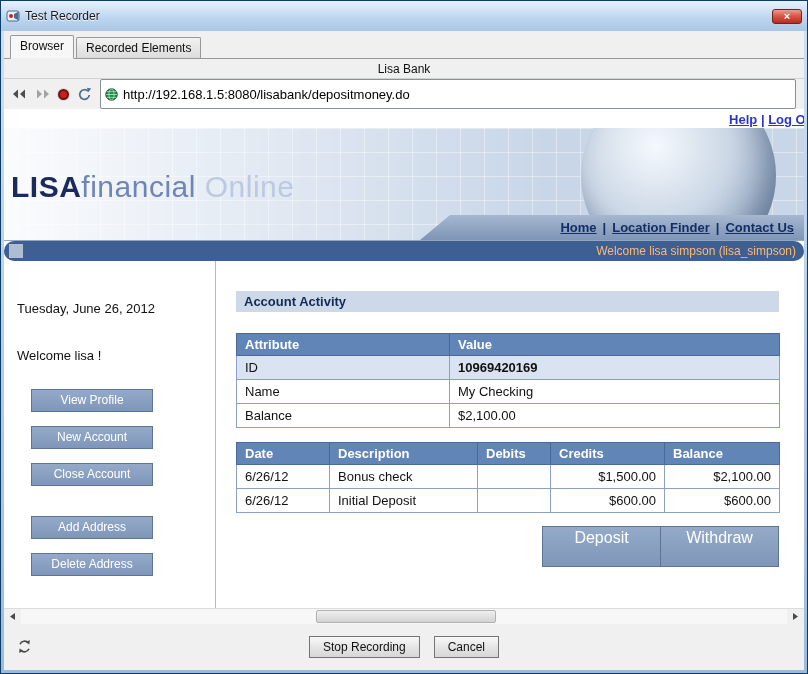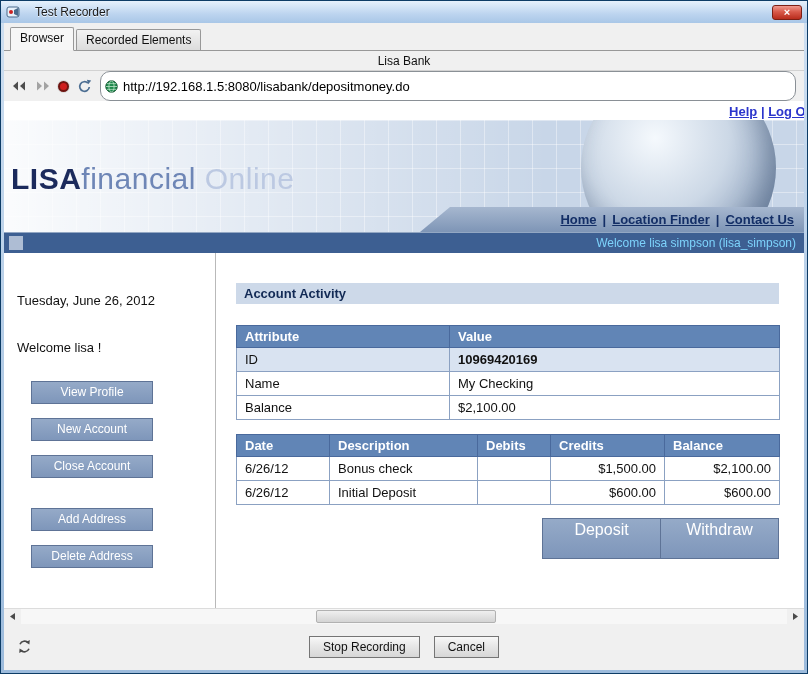--- a/index.html
+++ b/index.html
@@ -2,21 +2,21 @@
 <html><head>
 <meta charset="utf-8">
 <style>
   * { box-sizing: border-box; }
   body { margin:0; background:#ffffff; font-family:"Liberation Sans", sans-serif; }
 
   .window { width:808px; height:674px; border:1px solid #0d3c66;
     background:linear-gradient(#cfe0f2,#9cbbdc); display:flex; flex-direction:column; }
 
   
-  .titlebar { height:22px; display:flex; align-items:center; gap:15px; padding:0 5px;
+  .titlebar { height:30px; display:flex; align-items:center; gap:5px; padding:0 5px;
     background:linear-gradient(#e6f1fc,#bcd4ef 60%,#a9c7e7); font-size:12px; color:#1a1a1a; }
   .titlebar .title { flex:1; text-shadow:0 1px 0 rgba(255,255,255,.8); }
   .app-icon svg { display:block; }
   .close-btn { width:30px; height:15px; border:1px solid #7c1f14; border-radius:3px;
     background:linear-gradient(#f09a8e,#d8594a 45%,#b82c1c); color:#fff; font-size:11px;
     line-height:13px; text-align:center; font-weight:bold; cursor:default; }
 
   .window-body { flex:1; margin:0 3px 3px; background:#f0f0f0; display:flex; flex-direction:column; overflow:hidden; }
 
   
@@ -27,21 +27,21 @@
 
   .page-title-bar { height:20px; line-height:20px; text-align:center; font-size:12px; color:#111;
     border-bottom:1px solid #d2d2d2; background:#f0f0f0; }
 
   
   .browser-toolbar { height:30px; display:flex; align-items:center; gap:8px; padding:0 8px; }
   .nav-btn { display:flex; align-items:center; }
   .record-dot { width:11px; height:11px; border-radius:50%; background:#cf1d1d;
     border:2px solid #6e1410; box-shadow:0 0 0 1px #d9d9d9; }
   .url-field { flex:1; height:21px; background:#fff; border:1px solid #8a9096;
-    display:flex; align-items:center; gap:5px; padding:14px 4px; font-size:13px; color:#000; border-radius:10px; }
+    display:flex; align-items:center; gap:5px; padding:14px 4px; font-size:13px; color:#000; border-radius:2px; }
   .url-text { white-space:nowrap; overflow:hidden; }
 
   
   .viewport { flex:1; background:#fff; position:relative; overflow:hidden; display:flex; flex-direction:column; }
 
   .top-links { text-align:right; padding:3px 0 1px; margin-right:-14px; font-size:13px; font-weight:bold;
     white-space:nowrap; color:#2b35cc; }
   .top-links a { color:#2b35cc; text-decoration:underline; cursor:pointer;text-align:right; }
 
   .banner { height:113px; position:relative; overflow:hidden; border-bottom:1px solid #8fa0c0;
@@ -57,22 +57,22 @@
   .brand { position:absolute; left:7px; top:42px; font-size:30px; white-space:nowrap; letter-spacing:.5px; }
   .brand .b1 { font-weight:bold; color:#1b2a5c; }
   .brand .b2 { color:#6e86b6; }
   .brand .b3 { color:#bcc9e2; }
   .nav-band { position:absolute; right:0; bottom:0; height:25px; width:48%;
     background:linear-gradient(#a6b7cf,#7e95b6); clip-path:polygon(0 100%, 30px 0, 100% 0, 100% 100%);
     display:flex; align-items:center; justify-content:flex-end; gap:6px; padding-right:10px;
     font-size:13px; font-weight:bold; color:#132e66; }
   .nav-band a { color:#132e66; text-decoration:underline; cursor:pointer; white-space:nowrap; }
 
-  .welcome-bar { height:20px; background:#3d5f92; color:#7dd3fc; font-size:12px; line-height:20px;
-    text-align:right; padding-right:8px; position:relative; }
+  .welcome-bar { height:20px; background:#3d5f92; color:#fdba74; font-size:12px; line-height:20px;
+    text-align:right; padding-right:8px; position:relative;border-radius:10px; }
   .welcome-accent { position:absolute; left:5px; top:3px; width:14px; height:14px; background:#aebdd4; }
 
   .content-row { flex:1; display:flex; }
   .sidebar { width:212px; border-right:1px solid #b9b9b9; padding:40px 0 0 13px; }
   .side-date { font-size:13px; color:#111; margin-bottom:32px; }
   .side-greeting { font-size:13px; color:#111; margin-bottom:26px; }
   .side-btn { width:122px; height:23px; margin:0 0 14px 14px; background:linear-gradient(#95aac8,#7e96ba);
     border:1px solid #5e7396; color:#fff; font-size:12px; text-align:center; line-height:21px; cursor:pointer; }
   .side-btn.gap-top { margin-top:30px; }
 

